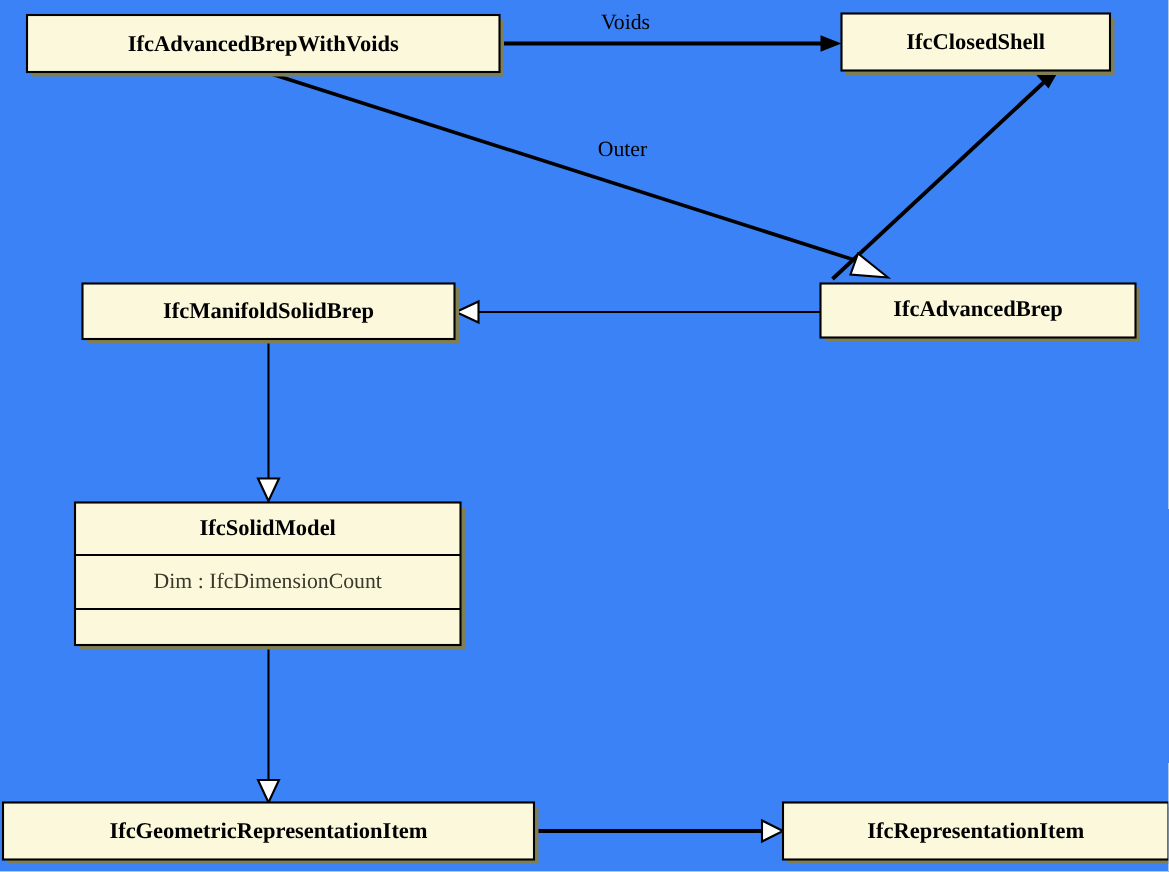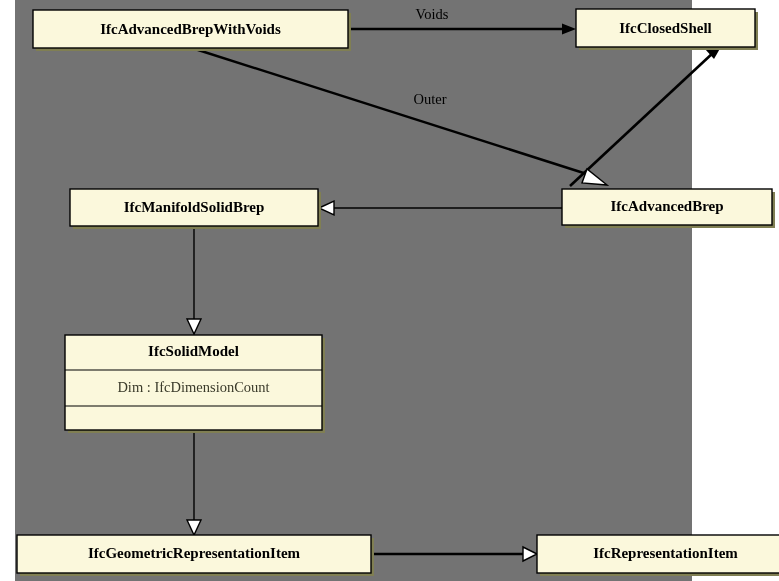--- a/index.html
+++ b/index.html
@@ -8,24 +8,23 @@
     background: #ffffff;
   }
   body {
     width: 779px;
     height: 581px;
     font-family: "Liberation Serif", "DejaVu Serif", serif;
     overflow: hidden;
   }
   #diagram-root {
     position: relative;
-    width: 677px;
+    width: 779px;
     height: 581px;
-    background: #737373;
-    margin-left: 15px;
+    background: #3b82f6;
   }
   svg#uml-canvas {
     position: absolute;
     left: 0;
     top: 0;
     width: 779px;
     height: 581px;
     display: block;
   }
   .cls-box-rect {

